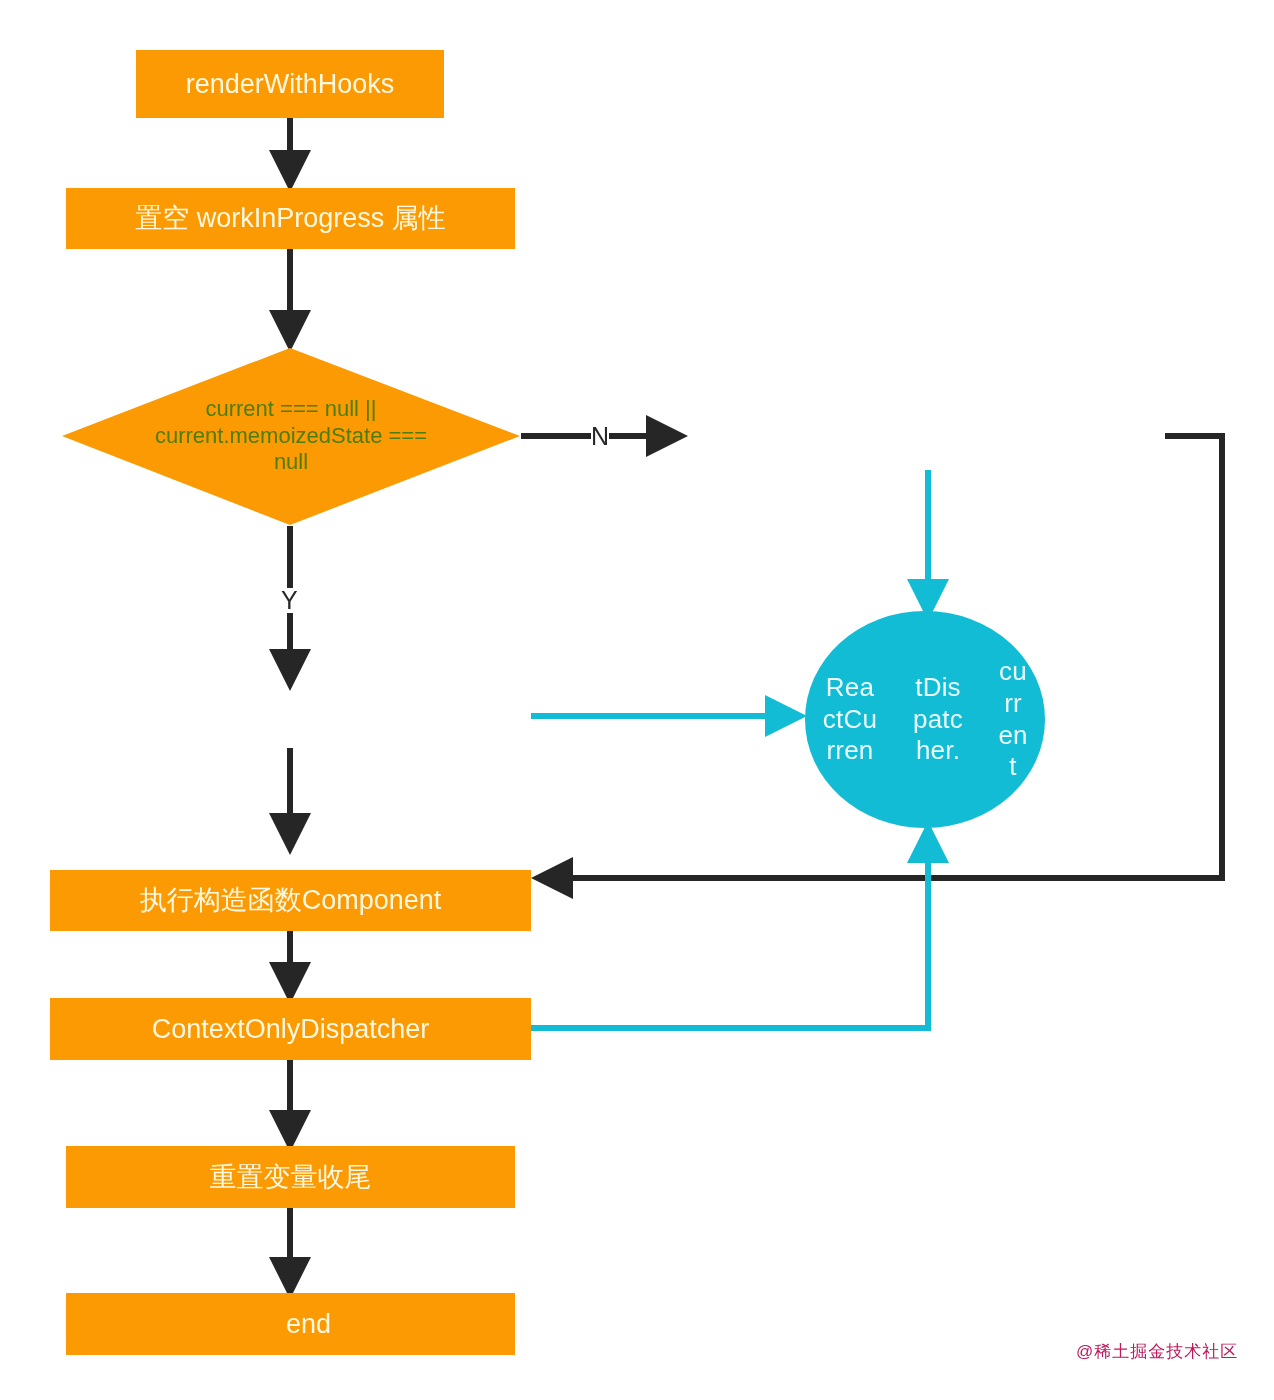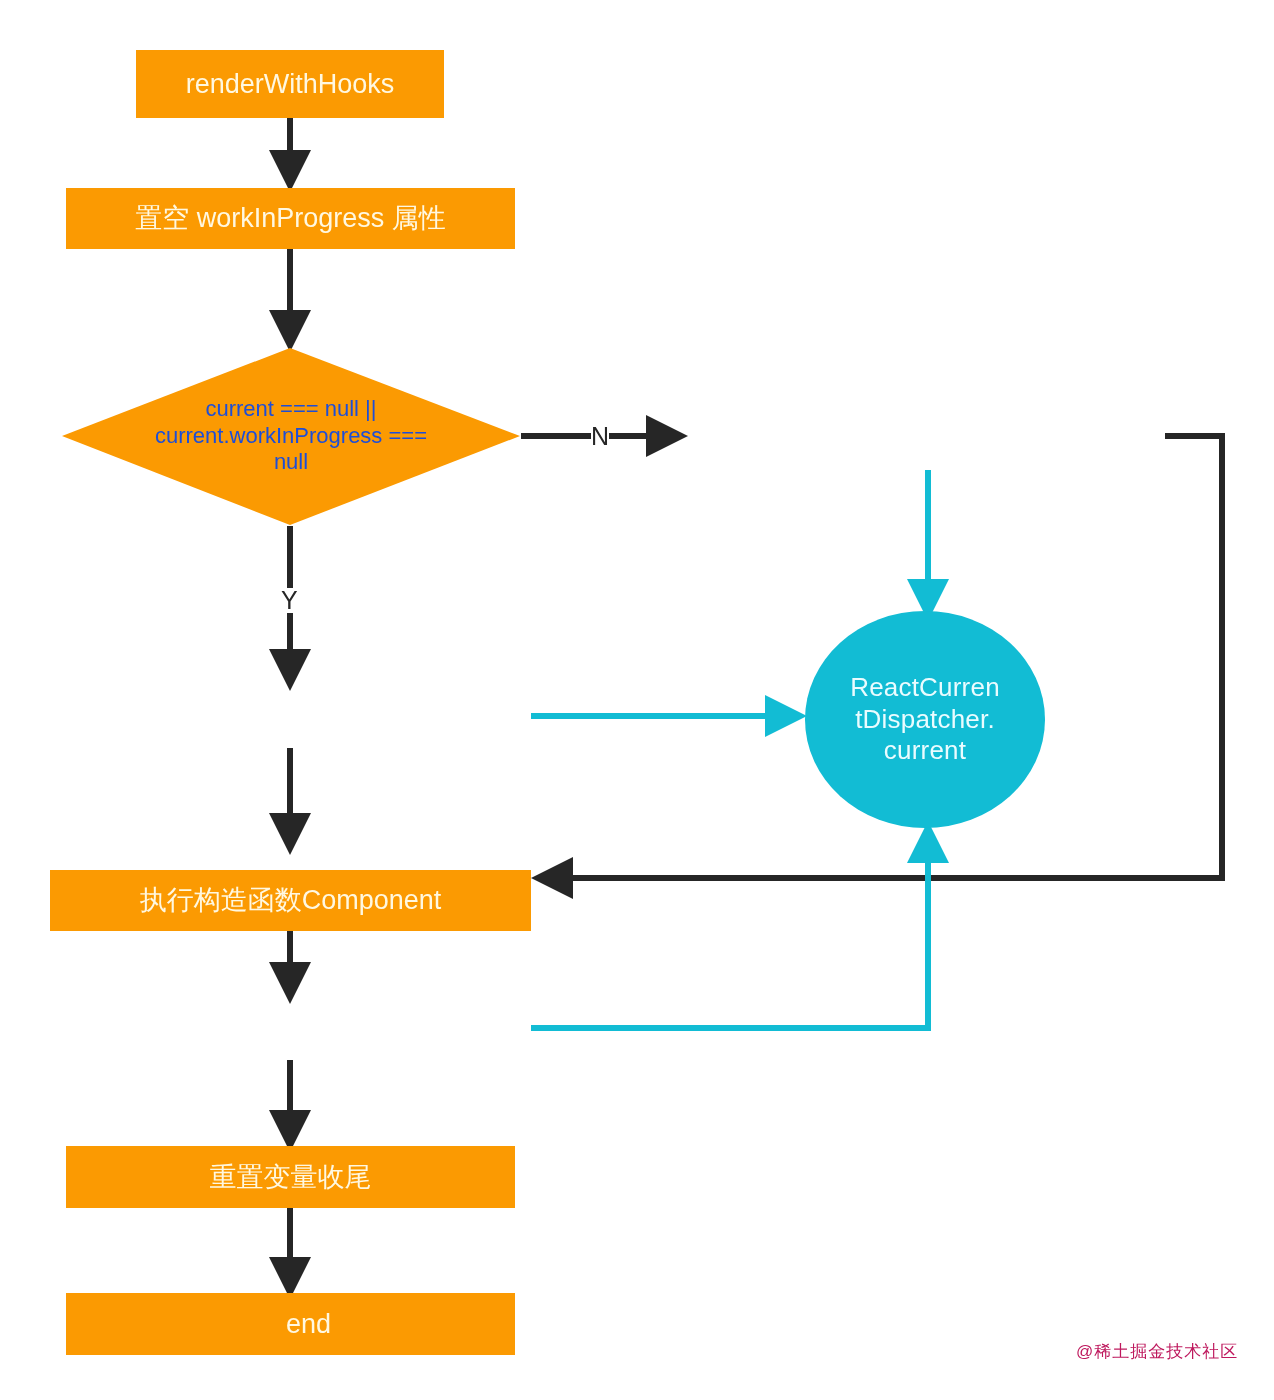--- a/index.html
+++ b/index.html
@@ -44,21 +44,21 @@
   .node.circle {
     background: #12bcd4;
     border-radius: 50%;
     color: #eafcff;
     font-size: 26px;
     letter-spacing: 0.2px;
   }
   .node.diamond-label {
     background: transparent;
     font-size: 22px;
-    color: #1d4ed8;
+    color: #4d7c0f;
     z-index: 4;
   }
   .diamond-shape {
     position: absolute;
     z-index: 2;
   }
   .edge-label {
     position: absolute;
     color: #262626;
     font-size: 25px;
@@ -150,36 +150,39 @@
   <div class="node rect" style="left:66px; top:188px; width:449px; height:61px;">
     <span>置空 workInProgress 属性</span>
   </div>
 
   <div class="node rect" style="left:136px; top:50px; width:308px; height:68px;">
     <span>renderWithHooks</span>
   </div>
 
   <div class="node diamond-label" style="left:62px; top:375px; width:458px; height:122px; flex-direction:column;">
     <span>current === null ||</span>
-    <span>current.workInProgress ===</span>
+    <span>current.memoizedState ===</span>
     <span>null</span>
   </div>
 
 
-  <div class="node circle" style="left:805px; top:611px; width:240px; height:217px; flex-direction:column;">
+  <div class="node circle" style="left:805px; top:611px; width:240px; height:217px; flex-direction:row;">
     <span class="circle-inner">ReactCurren</span>
     <span class="circle-inner">tDispatcher.</span>
     <span class="circle-inner">current</span>
   </div>
 
 
   <div class="node rect" style="left:50px; top:870px; width:481px; height:61px;">
     <span>执行构造函数Component</span>
   </div>
 
+  <div class="node rect" style="left:50px; top:998px; width:481px; height:62px;">
+    <span>ContextOnlyDispatcher</span>
+  </div>
 
   <div class="node rect" style="left:66px; top:1146px; width:449px; height:62px;">
     <span>重置变量收尾</span>
   </div>
 
   <div class="node rect" style="left:66px; top:1293px; width:449px; height:62px;padding-left:44px;">
     <span>end</span>
   </div>
 
   <div class="edge-label" style="left:591px; top:424px;">

